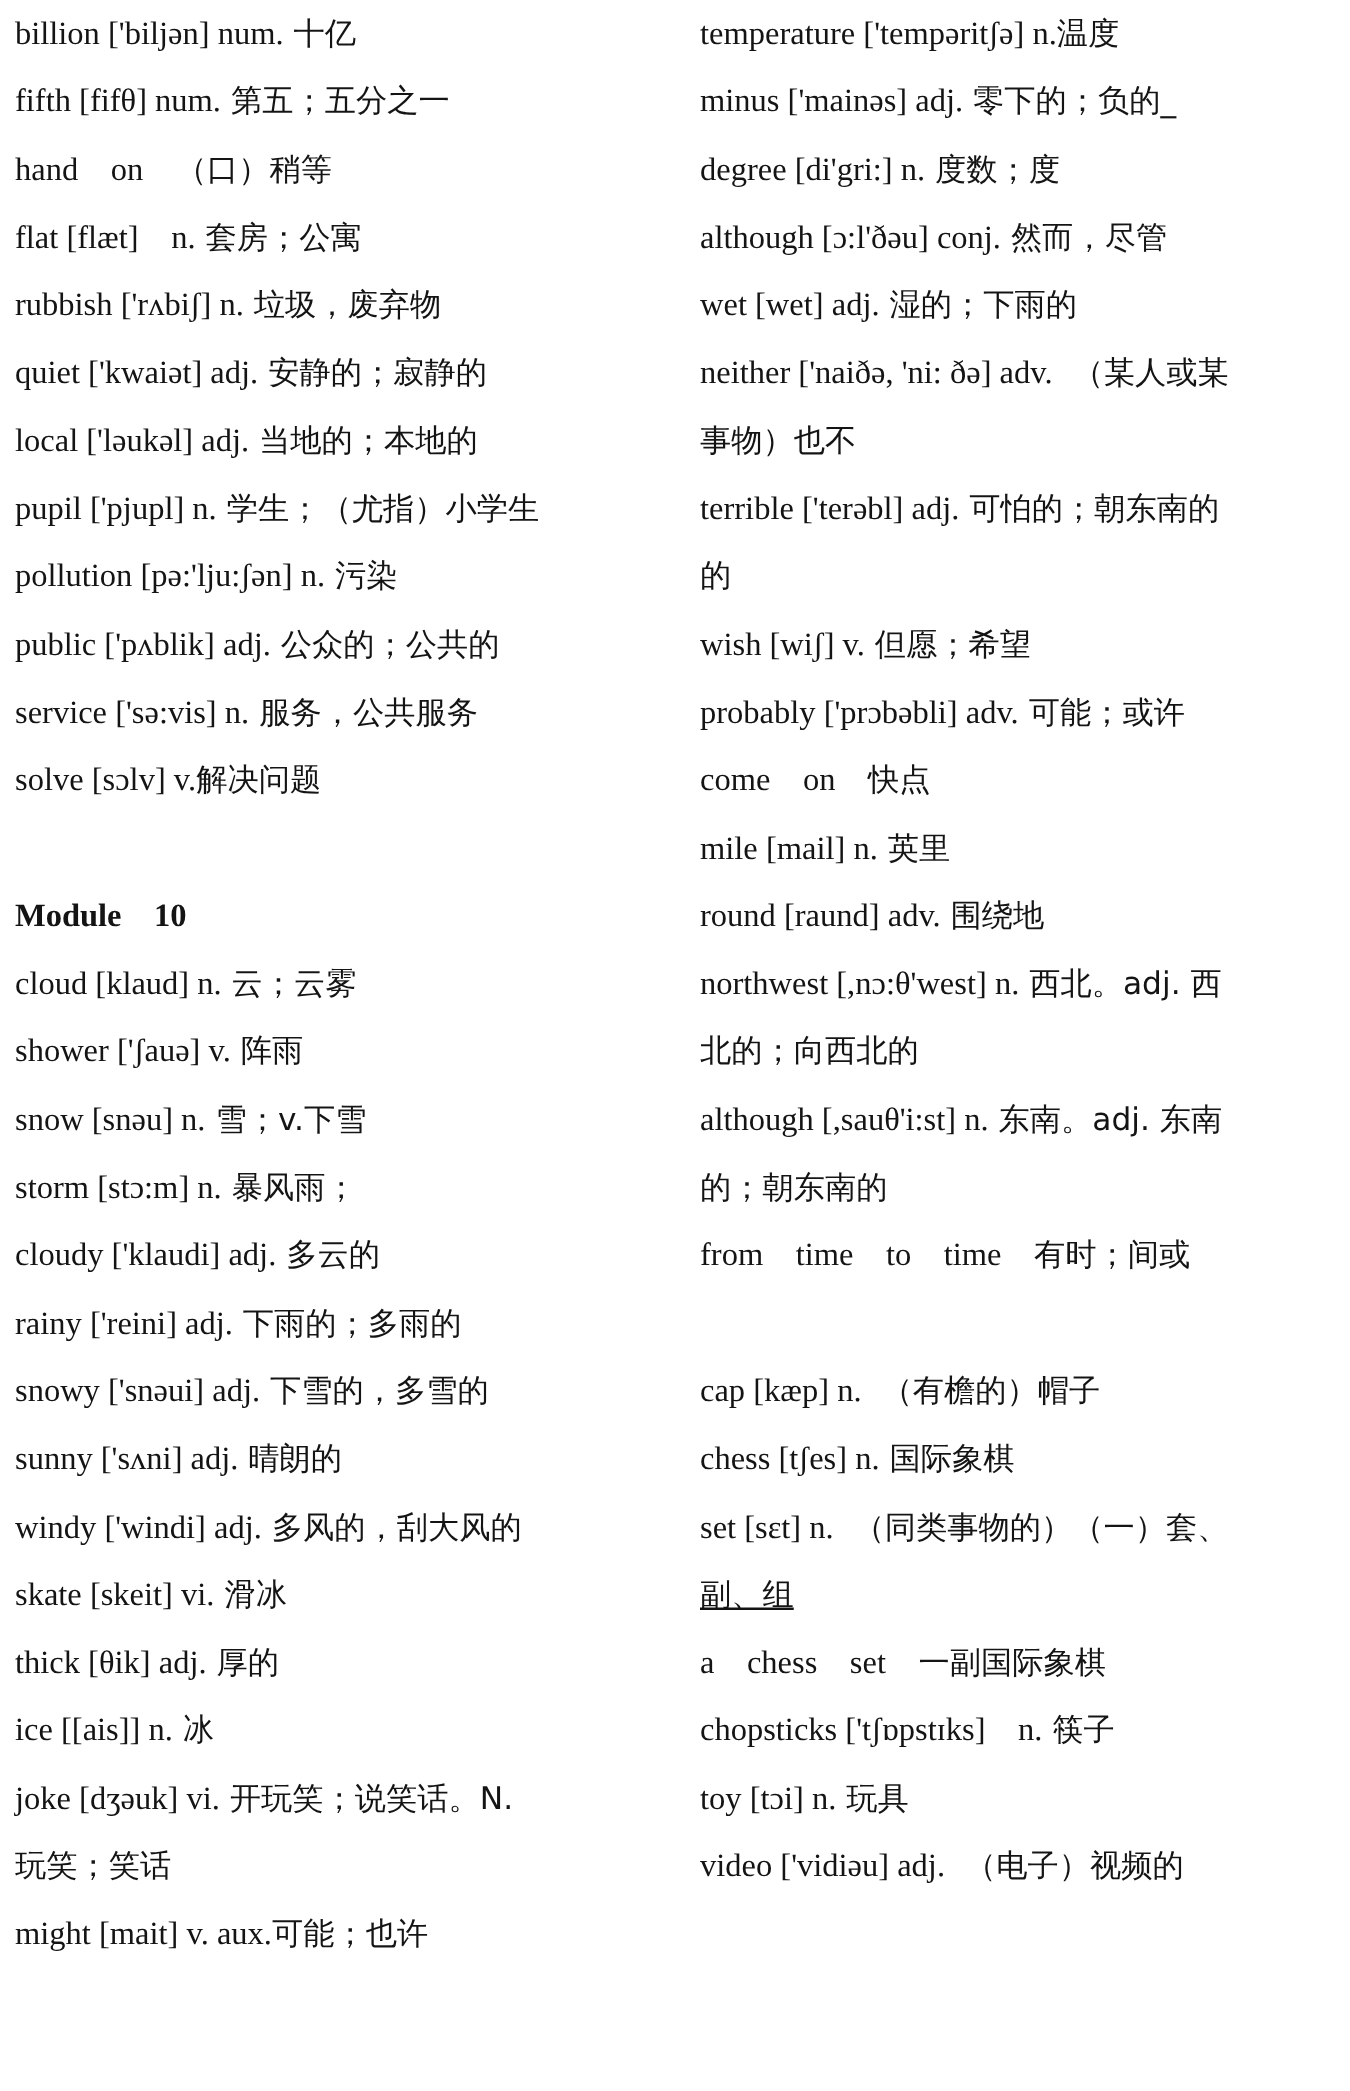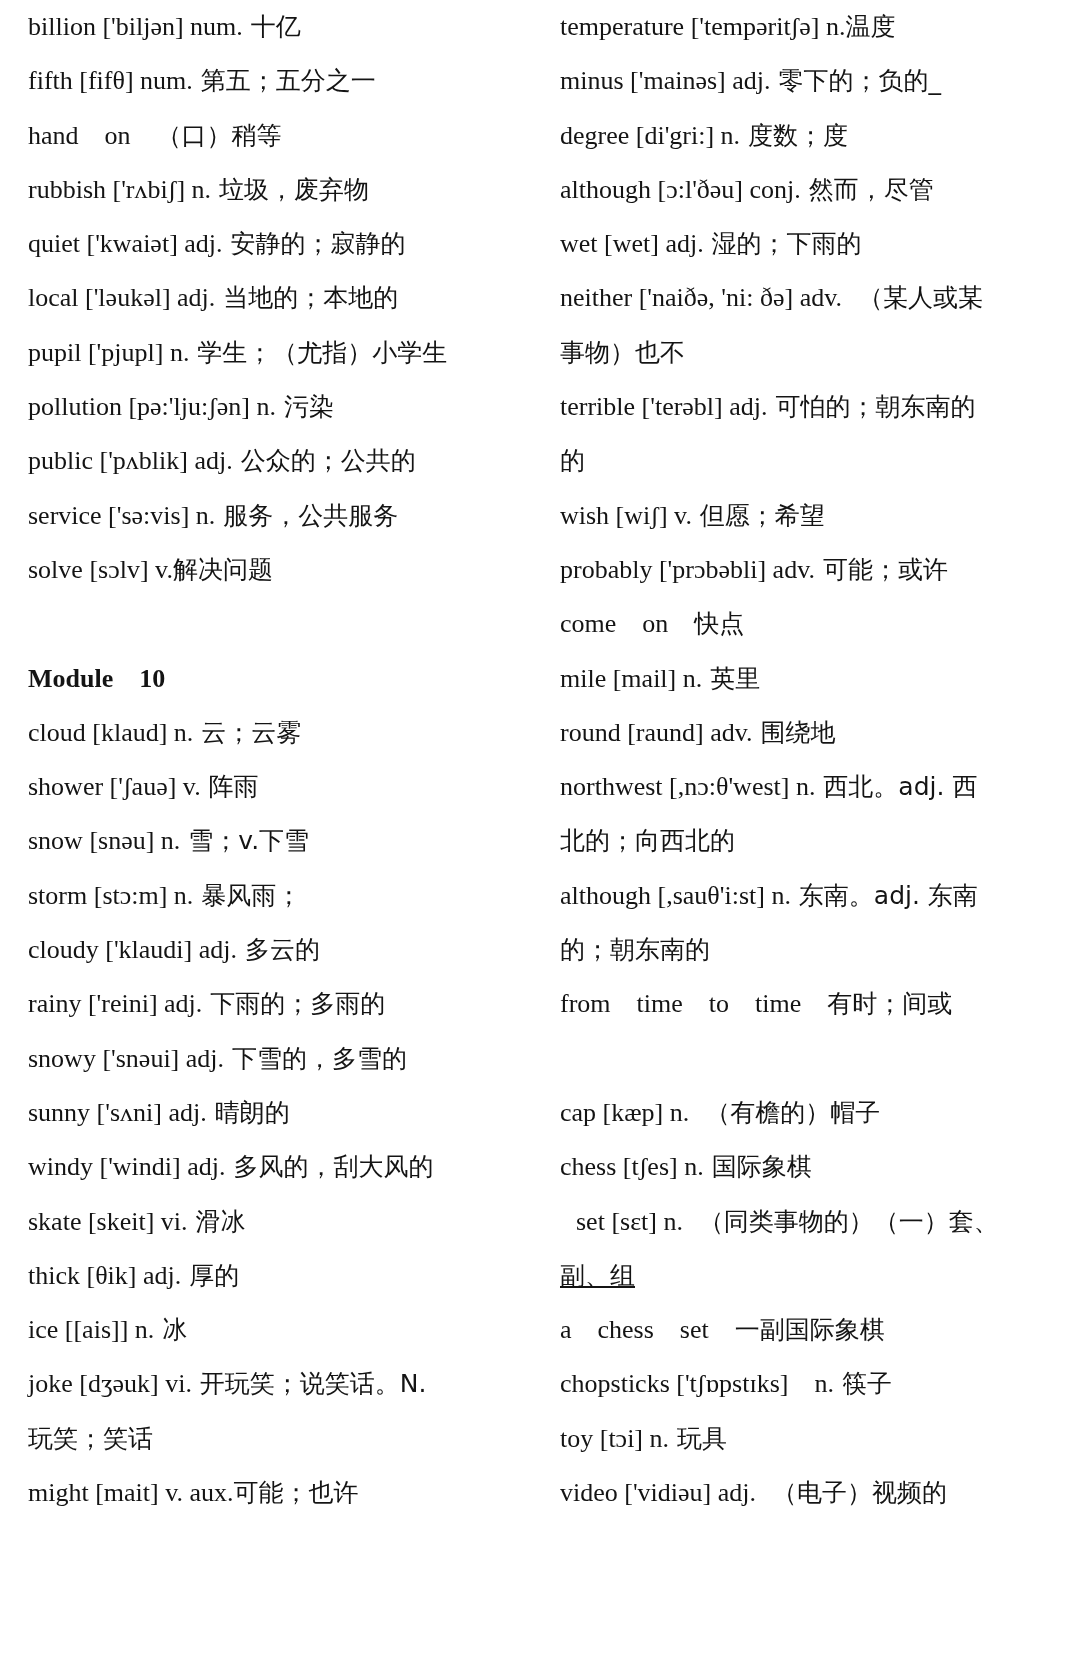--- a/index.html
+++ b/index.html
@@ -14,21 +14,21 @@
       overflow: hidden;
       color: #141414;
       font-family: "Liberation Serif", "DejaVu Serif", serif;
       font-size: 26px;
     }
     .col {
       position: absolute;
       top: 0;
       width: 500px;
     }
-    .col.left { left: 28px; }
+    .col.left { left: 12px; }
     .col.right { left: 560px; width: 530px; }
     .line {
       height: 54.3px;
       line-height: 54.3px;
       white-space: nowrap;
     }
     .line.blank { }
     .line.heading {
       font-weight: bold;
     }
@@ -37,20 +37,21 @@
       font-size: 25px;
     }
   </style>
 </head>
 <body>
 
 <div class="col left" id="left-col">
     <div class="line"><span style="white-space: pre;">billion ['biljən] num.</span><span class="cn" style="white-space: pre;"> 十亿</span></div>
     <div class="line"><span style="white-space: pre; text-align: right;">fifth [fifθ] num.</span><span class="cn" style="white-space: pre;"> 第五；五分之一</span></div>
     <div class="line"><span style="white-space: pre;">hand    on    </span><span class="cn" style="white-space: pre;">（口）稍等</span></div>
+    <div class="line"><span style="white-space: pre;">flat [flæt]    n.</span><span class="cn" style="white-space: pre;"> 套房；公寓</span></div>
     <div class="line"><span style="white-space: pre;">rubbish ['rʌbiʃ] n.</span><span class="cn" style="white-space: pre;"> 垃圾，废弃物</span></div>
     <div class="line"><span style="white-space: pre;">quiet ['kwaiət] adj.</span><span class="cn" style="white-space: pre;"> 安静的；寂静的</span></div>
     <div class="line"><span style="white-space: pre;">local ['ləukəl] adj.</span><span class="cn" style="white-space: pre;"> 当地的；本地的</span></div>
     <div class="line"><span style="white-space: pre;">pupil ['pjupl] n.</span><span class="cn" style="white-space: pre;"> 学生；（尤指）小学生</span></div>
     <div class="line"><span style="white-space: pre;">pollution [pə:'lju:ʃən] n.</span><span class="cn" style="white-space: pre;"> 污染</span></div>
     <div class="line"><span style="white-space: pre;">public ['pʌblik] adj.</span><span class="cn" style="white-space: pre;"> 公众的；公共的</span></div>
     <div class="line"><span style="white-space: pre;">service ['sə:vis] n.</span><span class="cn" style="white-space: pre;"> 服务，公共服务</span></div>
     <div class="line"><span style="white-space: pre;">solve [sɔlv] v.</span><span class="cn" style="white-space: pre;">解决问题</span></div>
     <div class="line blank"><span style="white-space: pre;"></span><span class="cn" style="white-space: pre;"></span></div>
     <div class="line heading"><span style="white-space: pre;">Module    10</span><span class="cn" style="white-space: pre;"></span></div>
@@ -86,19 +87,19 @@
     <div class="line"><span style="white-space: pre;">mile [mail] n.</span><span class="cn" style="white-space: pre;"> 英里</span></div>
     <div class="line"><span style="white-space: pre;">round [raund] adv.</span><span class="cn" style="white-space: pre;"> 围绕地</span></div>
     <div class="line"><span style="white-space: pre;">northwest [,nɔ:θ'west] n.</span><span class="cn" style="white-space: pre;"> 西北。adj. 西</span></div>
     <div class="line"><span style="white-space: pre;"></span><span class="cn" style="white-space: pre;">北的；向西北的</span></div>
     <div class="line"><span style="white-space: pre;">although [,sauθ'i:st] n.</span><span class="cn" style="white-space: pre;"> 东南。adj. 东南</span></div>
     <div class="line"><span style="white-space: pre;"></span><span class="cn" style="white-space: pre;">的；朝东南的</span></div>
     <div class="line"><span style="white-space: pre;">from    time    to    time    </span><span class="cn" style="white-space: pre;">有时；间或</span></div>
     <div class="line blank"><span style="white-space: pre;"></span><span class="cn" style="white-space: pre;"></span></div>
     <div class="line"><span style="white-space: pre;">cap [kæp] n.</span><span class="cn" style="white-space: pre;">  （有檐的）帽子</span></div>
     <div class="line"><span style="white-space: pre;">chess [tʃes] n.</span><span class="cn" style="white-space: pre;"> 国际象棋</span></div>
-    <div class="line"><span style="white-space: pre; margin-left: 16px;">set [sɛt] n.</span><span class="cn" style="white-space: pre;">  （同类事物的）（一）套、</span></div>
+    <div class="line"><span style="white-space: pre;">set [sɛt] n.</span><span class="cn" style="white-space: pre;">  （同类事物的）（一）套、</span></div>
     <div class="line"><span style="white-space: pre;"></span><span class="cn" style="white-space: pre; text-decoration: underline;">副、组</span></div>
     <div class="line"><span style="white-space: pre;">a    chess    set    </span><span class="cn" style="white-space: pre;">一副国际象棋</span></div>
     <div class="line"><span style="white-space: pre;">chopsticks ['tʃɒpstɪks]    n.</span><span class="cn" style="white-space: pre;"> 筷子</span></div>
     <div class="line"><span style="white-space: pre;">toy [tɔi] n.</span><span class="cn" style="white-space: pre;"> 玩具</span></div>
     <div class="line"><span style="white-space: pre;">video ['vidiəu] adj.</span><span class="cn" style="white-space: pre;">  （电子）视频的</span></div>
   </div>
 
 </body></html>

